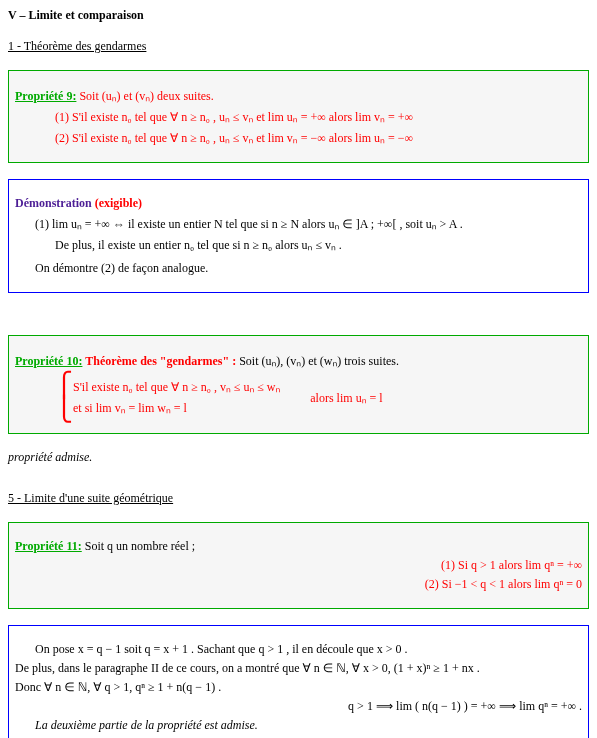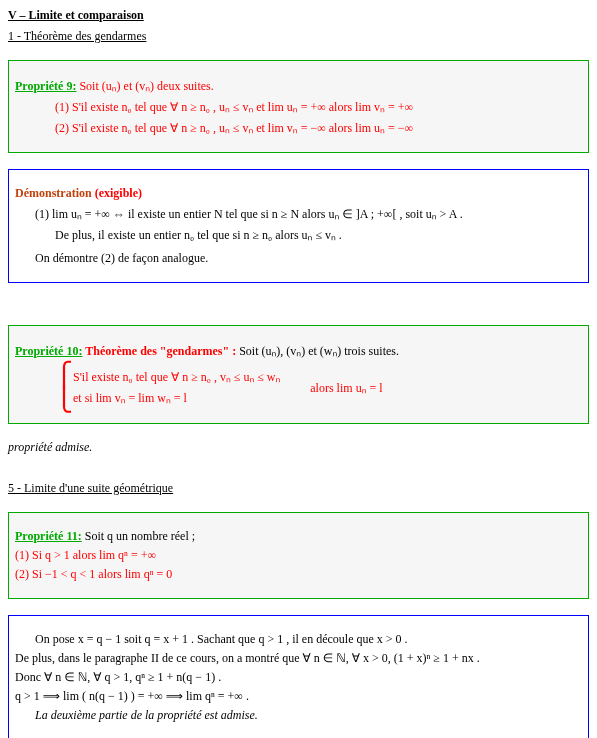--- a/index.html
+++ b/index.html
@@ -1,29 +1,29 @@
 <!DOCTYPE html>
 <html><head>
 <meta charset="utf-8">
 <style>
 body{font-family:'Times New Roman',serif;font-size:12px;margin:0;padding:8px;width:581px;color:#000;background:#fff}
-.title-main{font-weight:bold;text-decoration:underline;margin-bottom:6px}
+.title-main{font-weight:bold;margin-bottom:16px}
 .subtitle{text-decoration:underline;margin:6px 0}
 .box{border:1px solid #000;padding:12px 6px;margin:16px 0}
 .box-green{border:1px solid #0a0;background:#f6f6f6}
 .box-blue{border:1px solid #00f;background:#fff}
 .prop-label{color:#0a0;font-weight:bold;text-decoration:underline}
-.demo-label{color:#c2410c;font-weight:bold}
+.demo-label{color:#4c1d95;font-weight:bold}
 .exig{color:#f00;font-weight:bold}
 .red{color:#f00}
 .indent{padding-left:40px}
 .indent2{padding-left:20px}
 .italic{font-style:italic}
 .line{margin:4px 0}
-.center{text-align:left}
+.center{text-align:right}
 .flex-row{display:flex;align-items:center;gap:30px}
 </style>
 </head>
 <body>
 
 <div class="title-main">V – Limite et comparaison</div>
 
 <div class="subtitle">1 - Théorème des gendarmes</div>
 
 <div class="box box-green">

